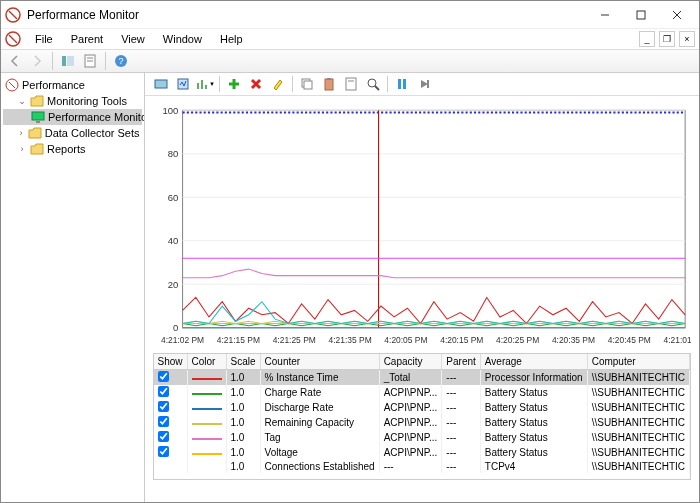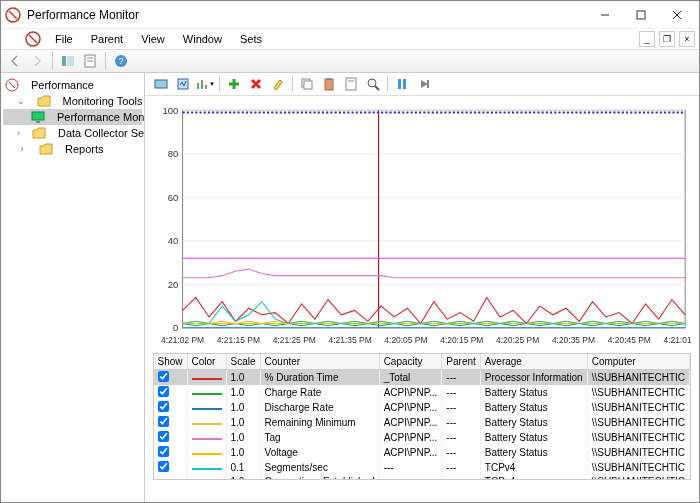--- a/index.html
+++ b/index.html
@@ -1,32 +1,32 @@
 <!DOCTYPE html>
 <html><head>
 <meta charset="utf-8">
 <style>
 * { box-sizing: border-box; margin: 0; padding: 0; }
 body { font-family: "Segoe UI", Tahoma, sans-serif; font-size: 11px; background: #fff; width: 700px; height: 503px; overflow: hidden; border: 1px solid #888; }
 .titlebar { height: 28px; display: flex; align-items: center; padding: 0 4px; background: #fff; border-bottom: 1px solid #eee; }
 .titlebar .app-icon { width: 16px; height: 16px; margin-right: 6px; }
 .titlebar .title { flex: 1; font-size: 12px; color: #000; }
 .titlebar .winbtn { width: 36px; height: 24px; display: flex; align-items: center; justify-content: center; cursor: pointer; }
-.menubar { height: 20px; display: flex; align-items: center; padding: 0 4px; gap: 2px; background: #fff; margin-left: 20px; }
+.menubar { height: 20px; display: flex; align-items: center; padding: 0 4px; gap: 2px; background: #fff; }
 .menubar .micon { width: 16px; height: 16px; margin-right: 4px; }
 .menubar .mitem { padding: 2px 8px; cursor: pointer; font-size: 11px; }
 .menubar .spacer { flex: 1; }
 .menubar .smallbtn { width: 16px; height: 16px; border: 1px solid #ccc; margin-left: 2px; display:flex;align-items:center;justify-content:center;font-size:9px;cursor:pointer; }
 .toolbar { height: 24px; border-top: 1px solid #ddd; border-bottom: 1px solid #ccc; background: linear-gradient(#fcfcfc,#f0f0f0); display: flex; align-items: center; padding: 0 4px; gap: 2px; }
 .toolbar .tbtn { width: 20px; height: 20px; display: flex; align-items: center; justify-content: center; cursor: pointer; }
 .toolbar .tsep { width: 1px; height: 18px; background: #ccc; margin: 0 3px; }
 .toolbar .tbtn svg { width: 14px; height: 14px; }
 .body { display: flex; height: calc(503px - 28px - 20px - 24px - 2px); }
 .nav { width: 160px; border-right: 1px solid #ccc; padding: 4px 2px; background: #fff; overflow: hidden; }
-.nav .node { display: flex; align-items: center; gap: 12px; padding: 1px 2px; cursor: pointer; white-space: nowrap; font-size: 11px; }
+.nav .node { display: flex; align-items: center; gap: 3px; padding: 1px 2px; cursor: pointer; white-space: nowrap; font-size: 11px; }
 .nav .node .tw { width: 10px; text-align: center; color: #666; font-size: 9px; }
 .nav .node .nicon { width: 14px; height: 14px; display:flex;align-items:center;justify-content:center; }
 .nav .sel { background: #d0d0d0; }
 .nav .indent1 { padding-left: 14px; }
 .nav .indent2 { padding-left: 28px; }
 .main { flex: 1; display: flex; flex-direction: column; background: #fff; }
 .chart-toolbar { height: 24px; border-bottom: 1px solid #ddd; display: flex; align-items: center; padding: 0 6px; gap: 2px; }
 .chart-toolbar .ctbtn { width: 20px; height: 20px; display: flex; align-items: center; justify-content: center; cursor: pointer; border-radius: 2px; }
 .chart-toolbar .csep { width: 1px; height: 16px; background: #ccc; margin: 0 2px; }
 .chart-wrap { flex: 1; padding: 8px 8px 2px 8px; display:flex; }
@@ -71,21 +71,21 @@
 
 <div class="menubar">
   <svg class="micon" viewBox="0 0 16 16">
       <circle cx="8" cy="8" r="7" fill="none" stroke="#c0392b" stroke-width="1.5"></circle>
       <path d="M4 4 L12 12" stroke="#c0392b" stroke-width="1.5"></path>
     </svg>
   <div class="mitem">File</div>
   <div class="mitem">Parent</div>
   <div class="mitem">View</div>
   <div class="mitem">Window</div>
-  <div class="mitem">Sets</div>
+  <div class="mitem">Help</div>
   <div class="spacer"></div>
   <div class="smallbtn">_</div>
   <div class="smallbtn">❐</div>
   <div class="smallbtn">×</div>
 </div>
 
 <div class="toolbar">
   <div class="tbtn">
       <svg viewBox="0 0 14 14">
         <path d="M9 2 L4 7 L9 12" fill="none" stroke="#999" stroke-width="1.5"></path>
@@ -300,21 +300,21 @@
           <th>Parent</th>
           <th>Average</th>
           <th>Computer</th>
         </tr>
           </thead>
         <tbody id="counter-rows">
             <tr class="selrow">
     <td><input type="checkbox" checked="" style=""></td>
     <td><span class="color-swatch" style="background:#d62728"></span></td>
     <td>1.0</td>
-    <td>% Duration Time</td>
+    <td>% Instance Time</td>
     <td>_Total</td>
     <td>---</td>
     <td>Processor Information</td>
     <td>\\SUBHANITECHTIC</td>
             </tr>
             <tr>
     <td><input type="checkbox" checked="" style=""></td>
     <td><span class="color-swatch" style="background:#2ca02c"></span></td>
     <td>1.0</td>
     <td>Charge Rate</td>
@@ -330,21 +330,21 @@
     <td>Discharge Rate</td>
     <td>ACPI\PNP...</td>
     <td>---</td>
     <td>Battery Status</td>
     <td>\\SUBHANITECHTIC</td>
             </tr>
             <tr>
     <td><input type="checkbox" checked="" style=""></td>
     <td><span class="color-swatch" style="background:#d4c24a"></span></td>
     <td>1.0</td>
-    <td>Remaining Minimum</td>
+    <td>Remaining Capacity</td>
     <td>ACPI\PNP...</td>
     <td>---</td>
     <td>Battery Status</td>
     <td>\\SUBHANITECHTIC</td>
             </tr>
             <tr>
     <td><input type="checkbox" checked="" style=""></td>
     <td><span class="color-swatch" style="background:#e377c2"></span></td>
     <td>1.0</td>
     <td>Tag</td>
@@ -354,30 +354,20 @@
     <td>\\SUBHANITECHTIC</td>
             </tr>
             <tr>
     <td><input type="checkbox" checked="" style=""></td>
     <td><span class="color-swatch" style="background:#ffbb00"></span></td>
     <td>1.0</td>
     <td>Voltage</td>
     <td>ACPI\PNP...</td>
     <td>---</td>
     <td>Battery Status</td>
-    <td>\\SUBHANITECHTIC</td>
-            </tr>
-            <tr>
-    <td><input type="checkbox" checked="" style=""></td>
-    <td><span class="color-swatch" style="background:#17becf"></span></td>
-    <td>0.1</td>
-    <td>Segments/sec</td>
-    <td>---</td>
-    <td>---</td>
-    <td>TCPv4</td>
     <td>\\SUBHANITECHTIC</td>
             </tr>
             <tr>
     <td></td>
     <td></td>
     <td>1.0</td>
     <td>Connections Established</td>
     <td>---</td>
     <td>---</td>
     <td>TCPv4</td>

